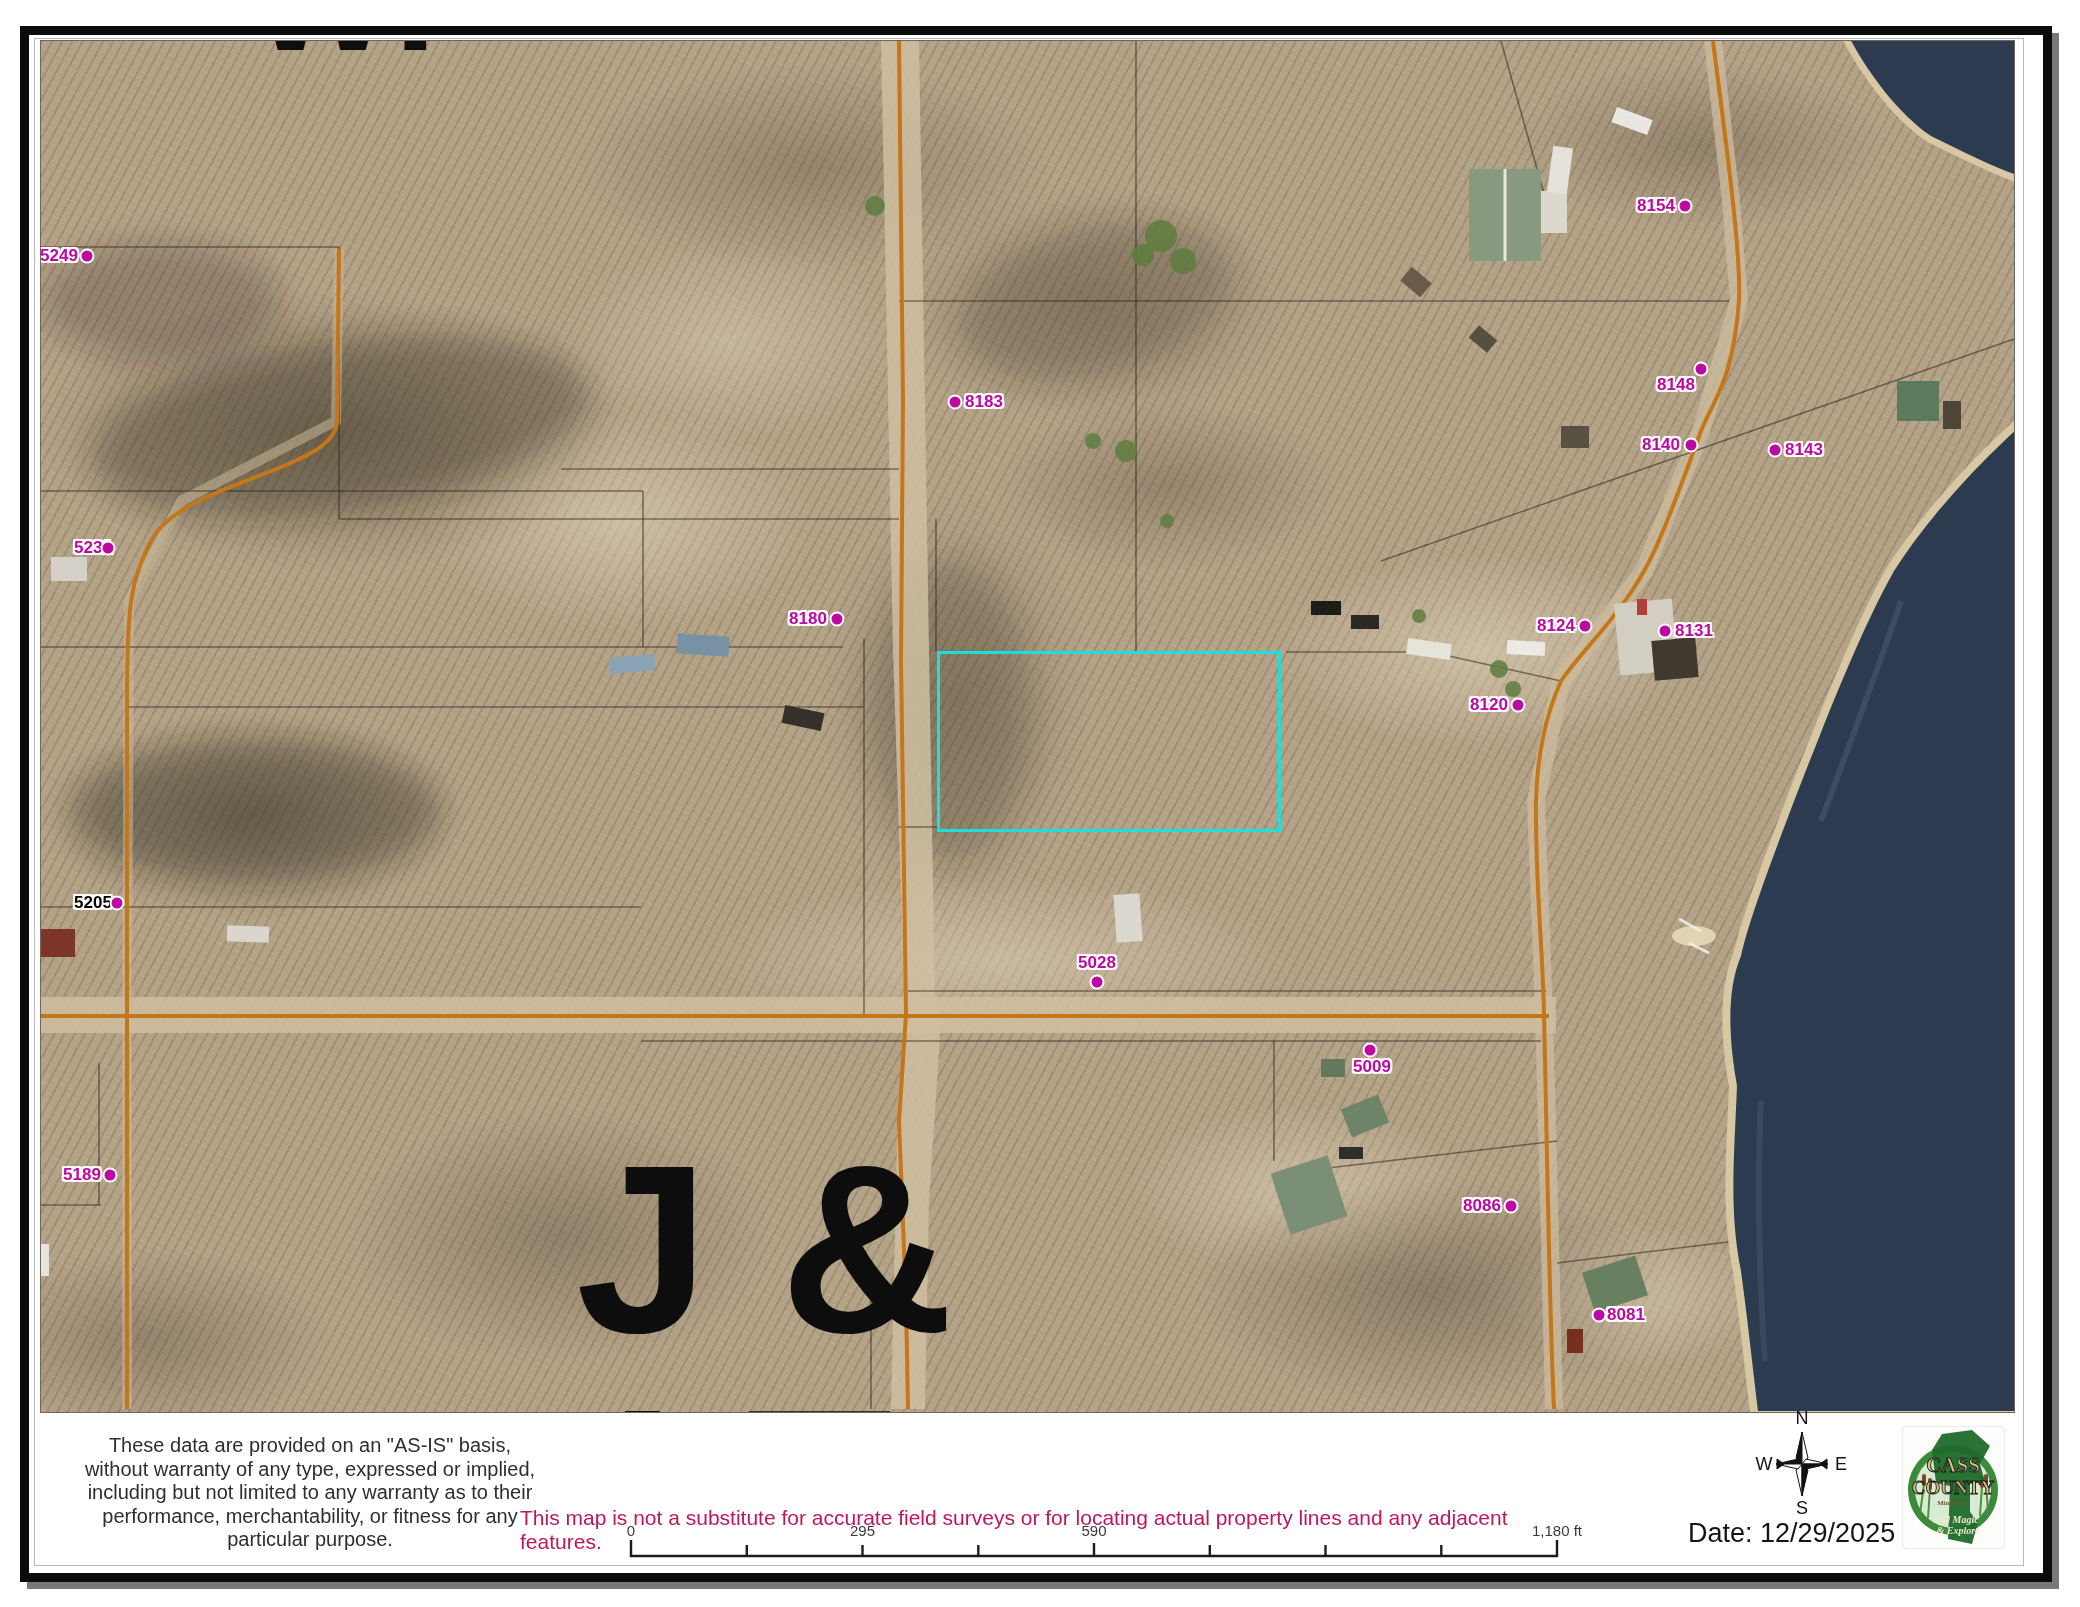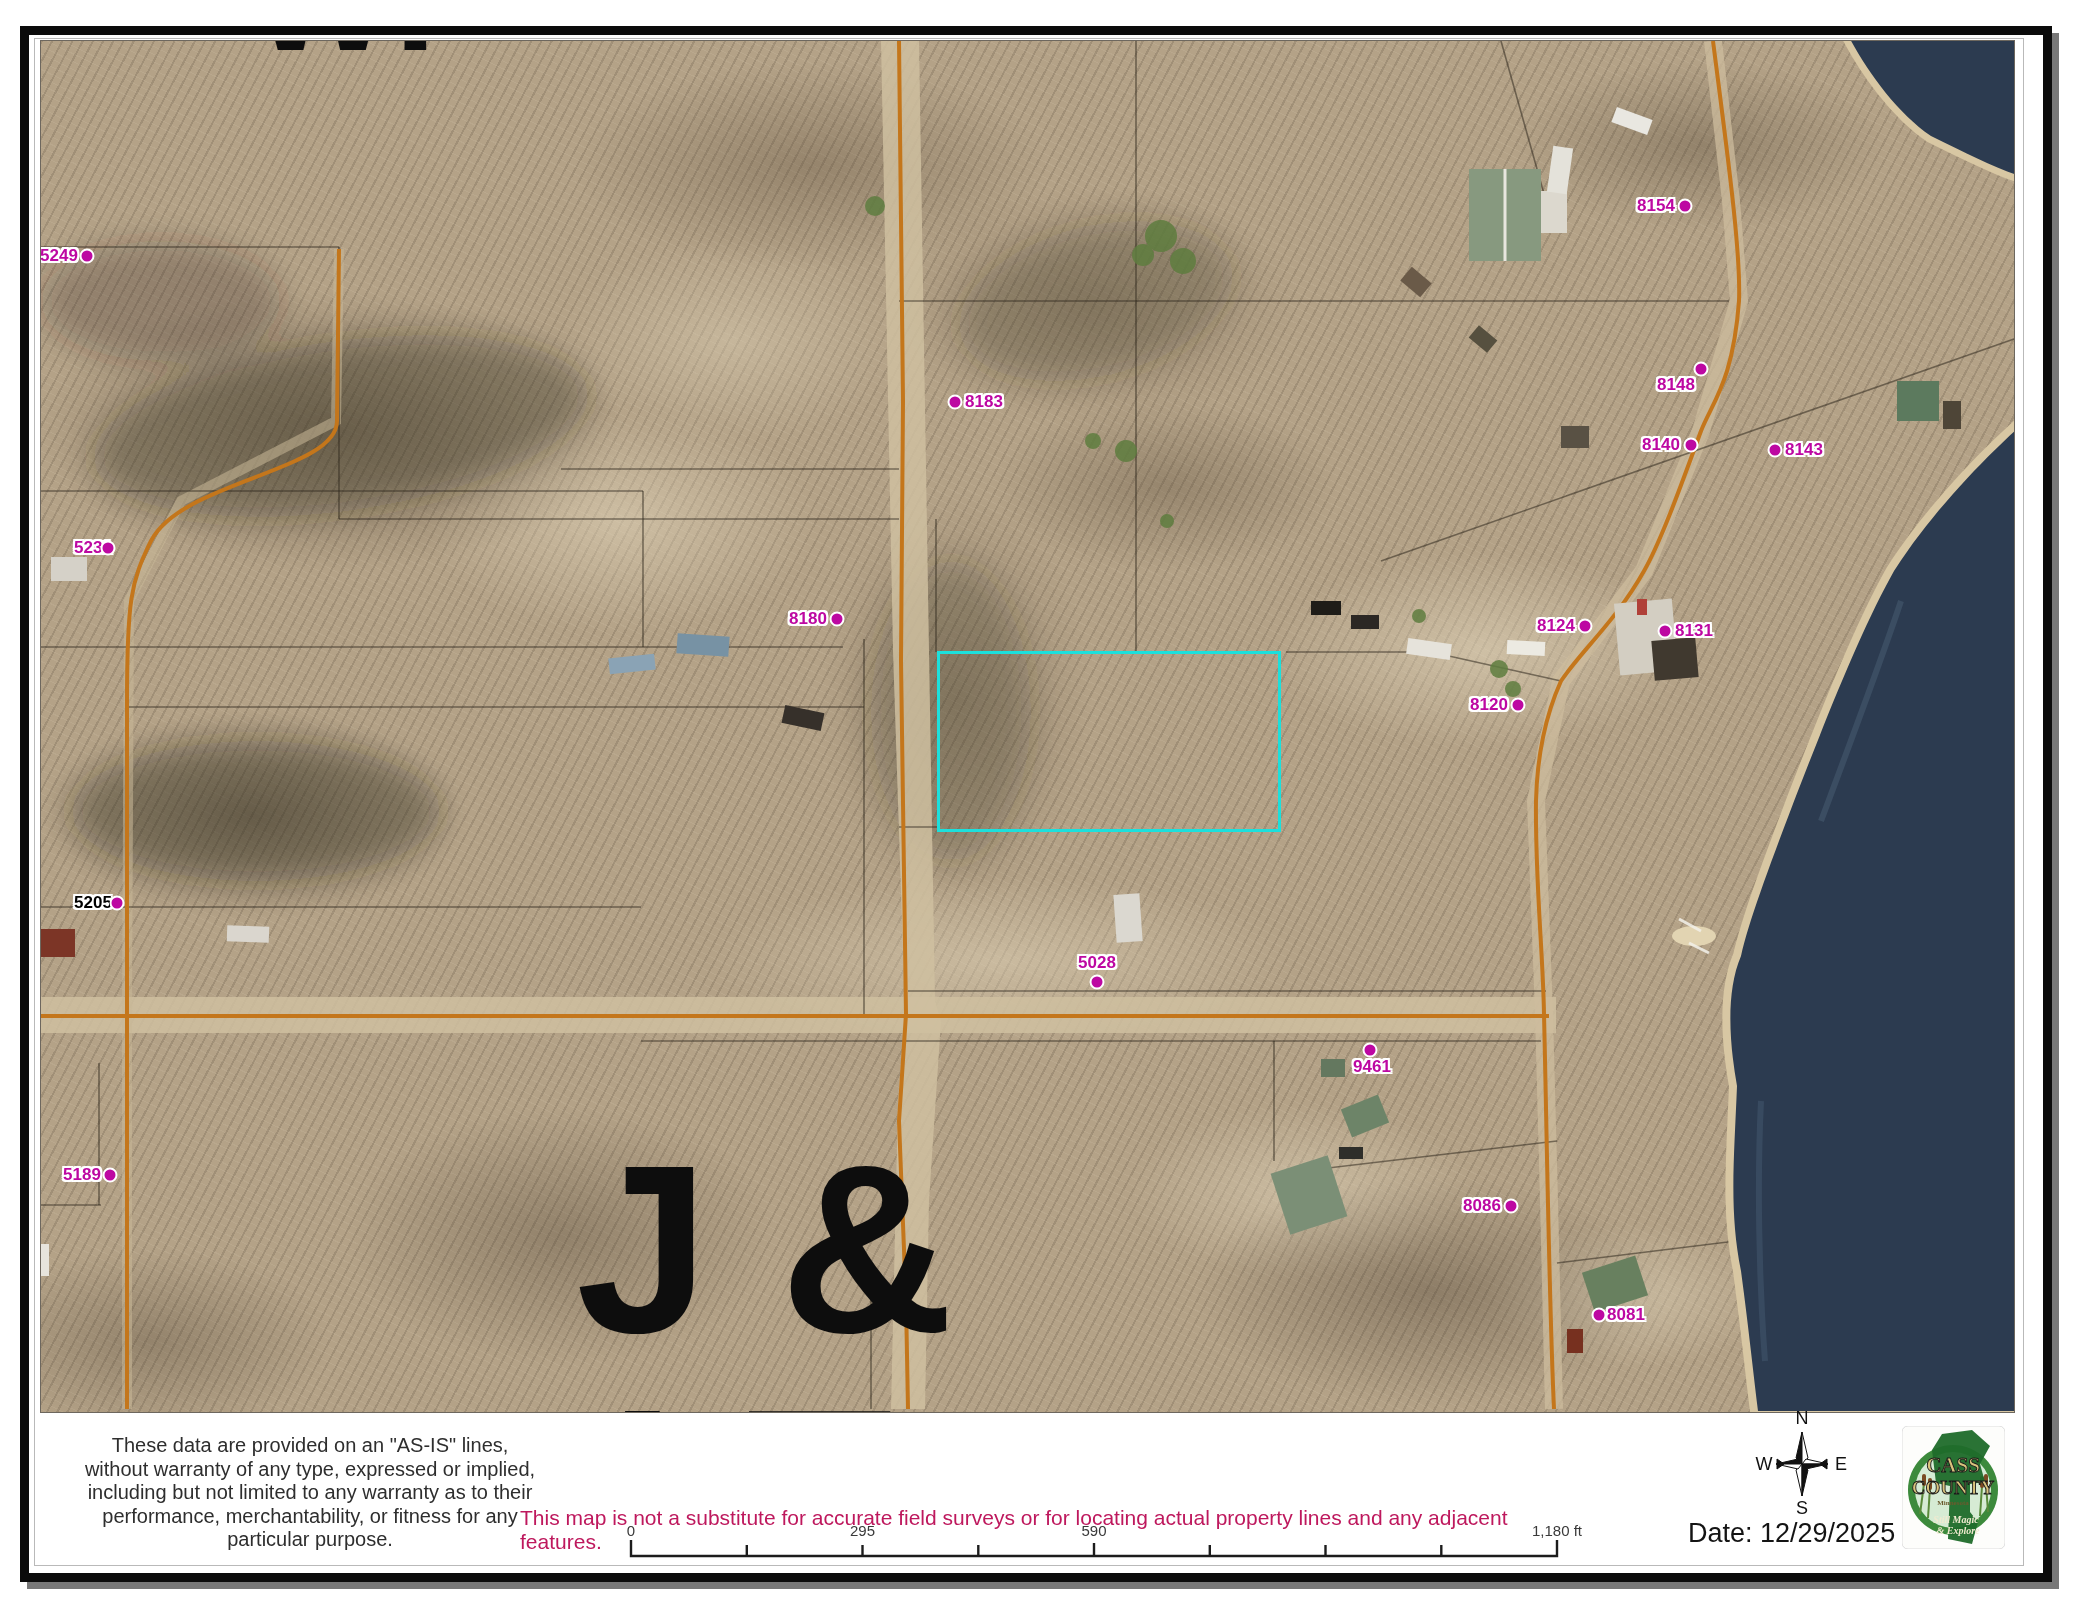--- a/index.html
+++ b/index.html
@@ -211,31 +211,31 @@
         <div class="plabel" style="left: 1803px; top: 449px; color: rgb(189, 8, 162);">8143</div>
         <div class="pdot" style="left: 1774px; top: 449px; background: rgb(189, 8, 162);"></div>
         <div class="plabel" style="left: 1555px; top: 625px; color: rgb(189, 8, 162);">8124</div>
         <div class="pdot" style="left: 1584px; top: 625px; background: rgb(189, 8, 162);"></div>
         <div class="plabel" style="left: 1693px; top: 630px; color: rgb(189, 8, 162);">8131</div>
         <div class="pdot" style="left: 1664px; top: 630px; background: rgb(189, 8, 162);"></div>
         <div class="plabel" style="left: 1488px; top: 704px; color: rgb(189, 8, 162); text-align: right;">8120</div>
         <div class="pdot" style="left: 1517px; top: 704px; background: rgb(189, 8, 162);"></div>
         <div class="plabel" style="left: 1096px; top: 962px; color: rgb(189, 8, 162);">5028</div>
         <div class="pdot" style="left: 1096px; top: 981px; background: rgb(189, 8, 162);"></div>
-        <div class="plabel" style="left: 1371px; top: 1066px; color: rgb(189, 8, 162);">9461</div>
+        <div class="plabel" style="left: 1371px; top: 1066px; color: rgb(189, 8, 162);">5009</div>
         <div class="pdot" style="left: 1369px; top: 1049px; background: rgb(189, 8, 162);"></div>
         <div class="plabel" style="left: 1481px; top: 1205px; color: rgb(189, 8, 162);">8086</div>
         <div class="pdot" style="left: 1510px; top: 1205px; background: rgb(189, 8, 162);"></div>
         <div class="plabel" style="left: 1625px; top: 1314px; color: rgb(189, 8, 162);">8081</div>
         <div class="pdot" style="left: 1598px; top: 1314px; background: rgb(189, 8, 162);"></div>
       </div>
   </div>
 </div>
 
-<div class="footer-disclaimer">These data are provided on an "AS-IS" lines,
+<div class="footer-disclaimer">These data are provided on an "AS-IS" basis,
 without warranty of any type, expressed or implied,
 including but not limited to any warranty as to their
 performance, merchantability, or fitness for any
 particular purpose.</div>
 
 <div class="footer-note">This map is not a substitute for accurate field surveys or for locating actual property lines and any adjacent features.</div>
 
 <svg class="svg-abs" style="left:600px;top:1520px" width="1000" height="45" viewBox="600 1520 1000 45">
   <g stroke="#1c1c1c" stroke-width="2.4" fill="none">
     <path d="M631,1540 V1556 H1557 V1540"></path>

